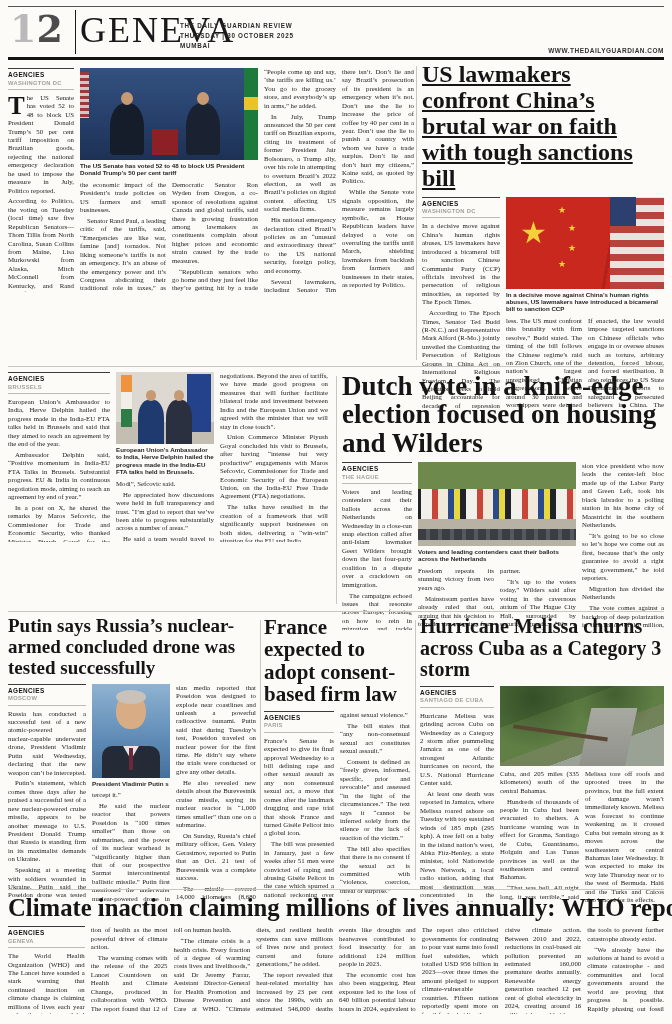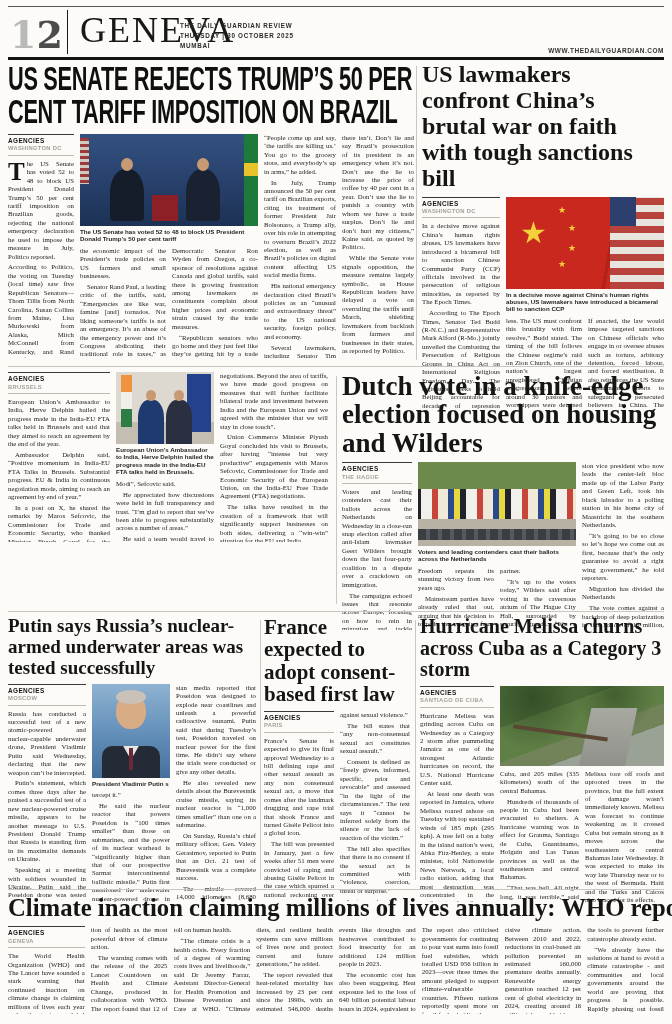--- a/index.html
+++ b/index.html
@@ -1,21 +1,21 @@
 <!DOCTYPE html>
 <html><head>
 <meta charset="utf-8">
 <style>
   html,body{margin:0;padding:0;background:#e8e8e6;}
   .page{position:relative;width:672px;height:1024px;background:#fcfbf8;margin:0 auto;overflow:hidden;font-family:"Liberation Serif",serif;color:#1d1d1d;}
   .abs{position:absolute;}
   
   .toprule{left:8px;right:8px;top:6px;height:1px;background:#555;}
   .masthead{left:8px;right:8px;top:8px;height:47px;}
-  .pnbox{position:absolute;left:0;top:2px;height:44px;padding:0 4px 0 2px;border-right:1.5px solid #1b1b1b;display:flex;align-items:flex-end;}
+  .pnbox{position:absolute;left:0;top:2px;height:44px;padding:0 12px 0 2px;border-right:1.5px solid #1b1b1b;display:flex;align-items:flex-start;}
   .pn{font:700 38px/1 "DejaVu Serif",serif;background:linear-gradient(90deg,#b9b9b9 0 52%,#4c4c4c 52% 100%);-webkit-background-clip:text;background-clip:text;color:transparent;}
   .secname{position:absolute;left:72px;top:4px;font:400 36px/1 "Liberation Serif",serif;letter-spacing:2px;color:#181818;}
   .mastcenter{position:absolute;left:172px;top:13px;}
   .mastcenter div{font:700 6.3px/1.55 "Liberation Sans",sans-serif;letter-spacing:.7px;color:#2a2a2a;}
   .website{position:absolute;right:0;bottom:1px;font:700 6.5px/1 "Liberation Sans",sans-serif;letter-spacing:.5px;color:#333;}
   .mastrule{left:8px;right:8px;top:57px;height:3px;background:#121212;}
   
   .vd{width:1px;background:#c9c7c2;}
   .hd{left:8px;width:656px;height:1px;background:#c9c7c2;}
   .byline{border-top:1px solid #3a3a3a;border-bottom:1px solid #bcbab5;padding:2px 0 3px;margin:0 0 4px;}
@@ -45,21 +45,21 @@
   .sp-flag{right:0;top:0;width:14px;height:100%;background:linear-gradient(180deg,#1e7a3a 0 32%,#e8c32a 32% 46%,#1e7a3a 46% 100%);}
   .sp-fig{width:34px;height:52px;background:#161d2a;border-radius:45% 45% 4px 4px;bottom:5px;}
   .sp-fig::before{content:"";position:absolute;top:-11px;left:11px;width:12px;height:13px;border-radius:50%;background:#c79a74;}
   .sp-f1{left:30px;}
   .sp-f2{left:106px;background:#1a2231;}
   .sp-tbl{left:72px;bottom:5px;width:26px;height:26px;background:#8c2026;}
   .s-midrow{display:flex;gap:6px;}
   .s-midrow .col{width:86px;}
   
   #china{left:422px;top:62px;width:242px;height:302px;}
-  #china .serifhl{font-size:24px;line-height:1.08;}
+  #china .serifhl{font-size:24px;line-height:1.08;text-decoration:underline;}
   #china .cols{height:212px;}
   .c-c1{width:78px;}
   .c-right{width:158px;}
   .china-photo{width:158px;height:92px;background:linear-gradient(100deg,#c9281e 0 64%,#b2211a 64% 66%,#c9281e 66% 100%);}
   .cp-us{right:0;top:0;width:34%;height:100%;background:repeating-linear-gradient(0deg,#b8423c 0 7px,#e8e4de 7px 14px);}
   .cp-us::after{content:"";position:absolute;top:0;left:0;width:48%;height:32%;background:#2c3f6e;}
   .cp-star{position:absolute;color:#f4d03b;font-family:"DejaVu Sans",sans-serif;}
   .cp-s1{left:14px;top:18px;font-size:30px;}
   .cp-s2{left:52px;top:8px;font-size:9px;}
   .cp-s3{left:62px;top:26px;font-size:9px;}
@@ -147,21 +147,20 @@
     <div class="mastcenter">
       <div data-bind="masthead.publication">THE DAILY GUARDIAN REVIEW</div>
       <div data-bind="masthead.date_line">THURSDAY | 30 OCTOBER 2025</div>
       <div data-bind="masthead.city">MUMBAI</div>
     </div>
     <div class="website" data-bind="masthead.website">WWW.THEDAILYGUARDIAN.COM</div>
   </div>
   <div class="abs mastrule"></div>
 
   <section class="abs" id="senate">
-    <h1 class="shl"><span data-bind="articles.senate.headline1">US SENATE REJECTS TRUMP’S 50 PER</span><br><span data-bind="articles.senate.headline2">CENT TARIFF IMPOSITION ON BRAZIL</span></h1>
     <div class="cols">
       <div class="col s-c1">
         <div class="byline">
           <div class="agency" data-bind="articles.senate.byline">AGENCIES</div>
           <div class="dateline" data-bind="articles.senate.location">WASHINGTON DC</div>
         </div>
         <p><span class="dropcap" data-bind="articles.senate.drop_cap">T</span><span data-bind="articles.senate.lede">he US Senate has voted 52 to 48 to block US President Donald Trump’s 50 per cent tariff imposition on Brazilian goods, rejecting the national emergency declaration he used to impose the measure in July, Politico reported.</span></p>
         <div data-bind-list="articles.senate.col1">
             <p>According to Politico, the voting on Tuesday (local time) saw five Republican Senators—Thom Tillis from North Carolina, Susan Collins from Maine, Lisa Murkowski from Alaska, Mitch McConnell from Kentucky, and Rand Paul from Kentucky—joining Democrats in supporting the resolution.</p>
           </div>
@@ -333,21 +332,21 @@
             <p>Migration has divided the Netherlands</p>
             <p>The vote comes against a backdrop of deep polarization in this nation of 18 million, violence at a recent anti-immigration rally in The Hague and protests against new asylum-seeker centers.</p>
           </div>
         </div>
     </div>
   </section>
 
   <div class="abs hd" style="top:611px;"></div>
 
   <section class="abs" id="putin">
-    <h2 class="serifhl" data-bind="articles.putin.headline">Putin says Russia’s nuclear-armed underwater areas was tested successfully</h2>
+    <h2 class="serifhl" data-bind="articles.putin.headline">Putin says Russia’s nuclear-armed concluded drone was tested successfully</h2>
     <div class="cols">
       <div class="col p-c1">
         <div class="byline">
           <div class="agency" data-bind="articles.putin.byline">AGENCIES</div>
           <div class="dateline" data-bind="articles.putin.location">MOSCOW</div>
         </div>
         <div data-bind-list="articles.putin.col1">
             <p>Russia has conducted a successful test of a new atomic-powered and nuclear-capable underwater drone, President Vladimir Putin said Wednesday, declaring that the new weapon can’t be intercepted.</p>
             <p>Putin’s statement, which comes three days after he praised a successful test of a new nuclear-powered cruise missile, appears to be another message to U.S. President Donald Trump that Russia is standing firm in its maximalist demands on Ukraine.</p>
             <p>Speaking at a meeting with soldiers wounded in Ukraine, Putin said the Poseidon drone was tested while running on nuclear power for the first time Tuesday, describing it as a “huge success.” Poseidon is unmatched in speed and depth, he said, and “there is no way to in-</p>
@@ -373,21 +372,21 @@
             <p>On Sunday, Russia’s chief military officer, Gen. Valery Gerasimov, reported to Putin that an Oct. 21 test of Burevestnik was a complete success.</p>
             <p>The missile covered 14,000 kilometers (8,680 miles) during a 15-hour flight using nuclear fuel and conducted maneuvers “demonstrating its high capabilities in evading missile and air defense systems,” Gerasimov said.</p>
           </div>
         </div>
     </div>
   </section>
 
   <div class="abs vd" style="left:260px;top:620px;height:260px;"></div>
 
   <section class="abs" id="france">
-    <h2 class="serifhl" data-bind="articles.france.headline">France expected to adopt consent-based first law</h2>
+    <h2 class="serifhl" data-bind="articles.france.headline">France expected to adopt consent-based firm law</h2>
     <div class="cols">
       <div class="col f-c">
         <div class="byline">
           <div class="agency" data-bind="articles.france.byline">AGENCIES</div>
           <div class="dateline" data-bind="articles.france.location">PARIS</div>
         </div>
         <div data-bind-list="articles.france.col1">
             <p>France’s Senate is expected to give its final approval Wednesday to a bill defining rape and other sexual assault as any non consensual sexual act, a move that comes after the landmark drugging and rape trial that shook France and turned Gisèle Pelicot into a global icon.</p>
             <p>The bill was presented in January, just a few weeks after 51 men were convicted of raping and abusing Gisèle Pelicot in the case which spurred a national reckoning over rape culture in France.</p>
           </div>

